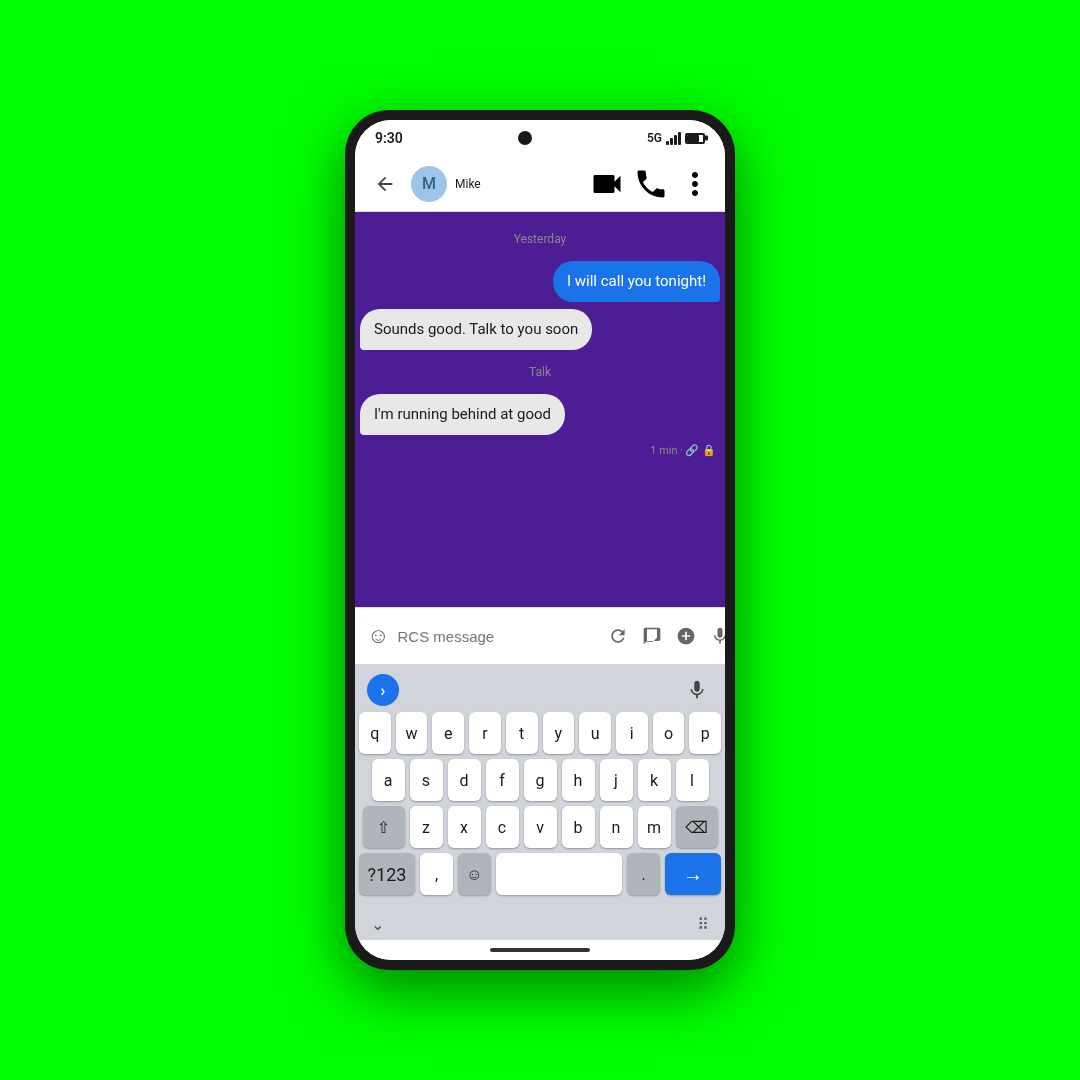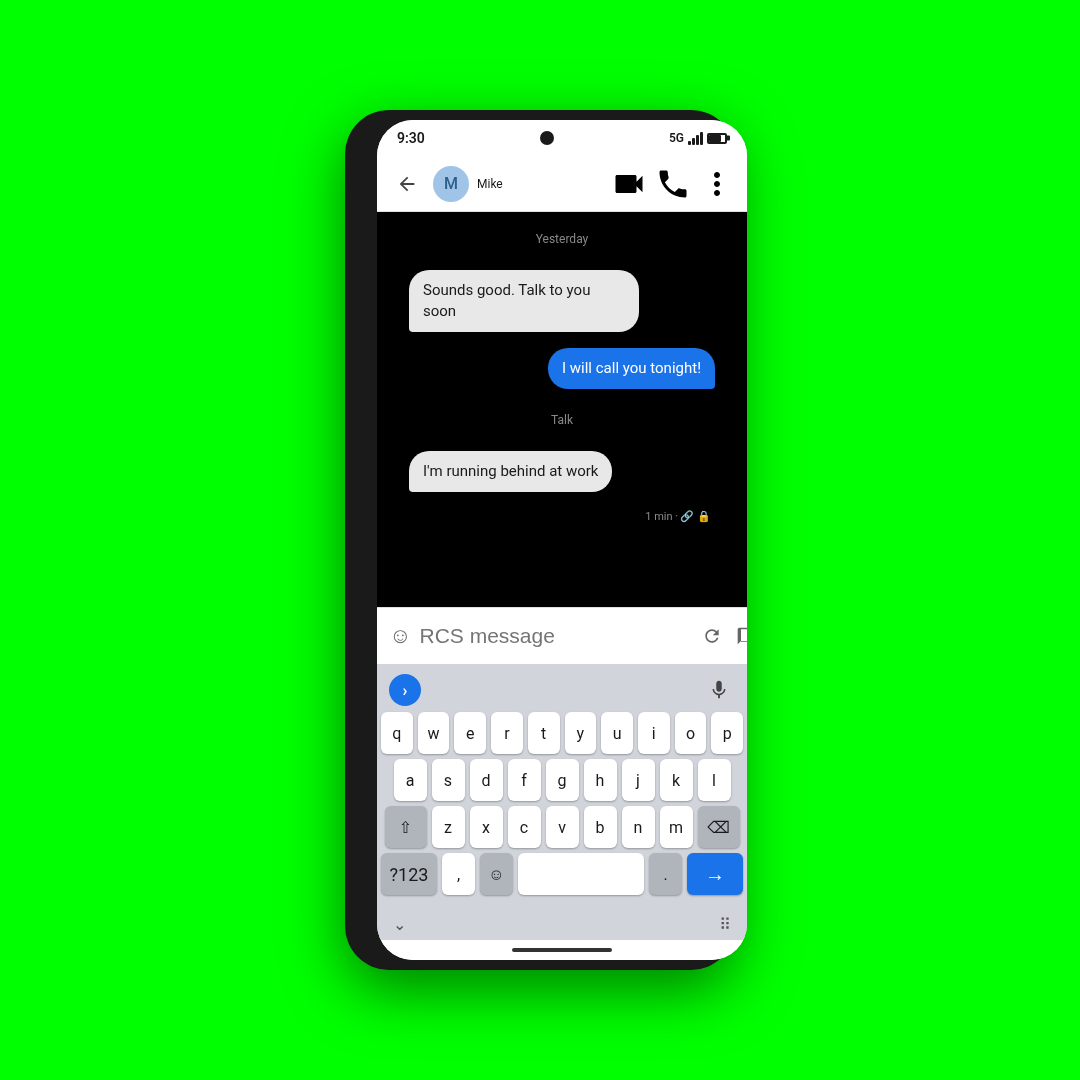--- a/index.html
+++ b/index.html
@@ -24,21 +24,20 @@
     }
 
     .phone-screen {
       width: 100%;
       height: 100%;
       background: #f5f5f5;
       border-radius: 36px;
       overflow: hidden;
       display: flex;
       flex-direction: column;
-      margin-left: 22px;
     }
 
     
     .status-bar {
       background: #ffffff;
       height: 36px;
       display: flex;
       align-items: center;
       justify-content: space-between;
       padding: 0 20px;
@@ -150,26 +149,26 @@
       display: flex;
       align-items: center;
       justify-content: center;
       cursor: pointer;
       color: #444;
     }
 
     
     .messages-area {
       flex: 1;
-      background: #000000;
+      background: #4c1d95;
       overflow-y: auto;
-      padding: 12px 32px;
+      padding: 12px 5px;
       display: flex;
       flex-direction: column;
-      gap: 16px;
+      gap: 7px;
     }
     .date-divider {
       text-align: center;
       font-size: 12px;
       color: #888;
       margin: 8px 0;
     }
     .message-row {
       display: flex;
       width: 100%;
@@ -223,21 +222,21 @@
       justify-content: center;
       cursor: pointer;
       font-size: 22px;
       color: #666;
     }
     .text-input-field {
       flex: 1;
       height: 40px;
       background: transparent;
       border: none;
-      font-size: 21px;
+      font-size: 15px;
       color: #737373;
       outline: none;
     }
     .input-right-icons {
       display: flex;
       align-items: center;
       gap: 6px;
     }
     .input-icon {
       width: 28px;
@@ -429,39 +428,39 @@
         </div>
       </div>
     </div>
 
     <div class="messages-area">
 
       <div class="date-divider">
         <span>Yesterday</span>
       </div>
 
+      <div class="message-row sent">
+        <div class="bubble sent">
+          <span>I will call you tonight!</span>
+        </div>
+      </div>
+
       <div class="message-row received">
         <div class="bubble received">
           <span>Sounds good. Talk to you soon</span>
         </div>
       </div>
 
-      <div class="message-row sent">
-        <div class="bubble sent">
-          <span>I will call you tonight!</span>
-        </div>
-      </div>
-
       <div class="date-divider">
         <span>Talk</span>
       </div>
 
       <div class="message-row received">
         <div class="bubble received">
-          <span>I'm running behind at work</span>
+          <span>I'm running behind at good</span>
         </div>
       </div>
 
 
 
       <div class="message-meta">
         <span>1 min · 🔗 🔒</span>
       </div>
 
     </div>

